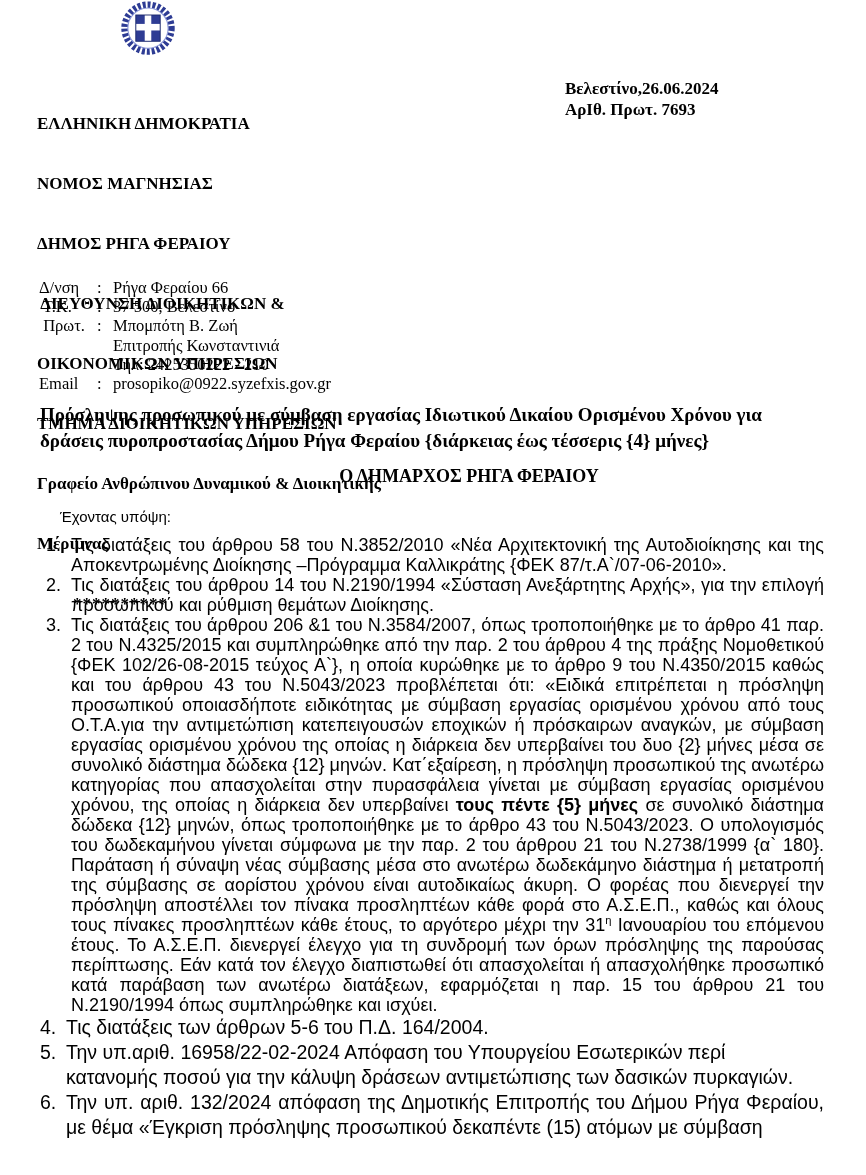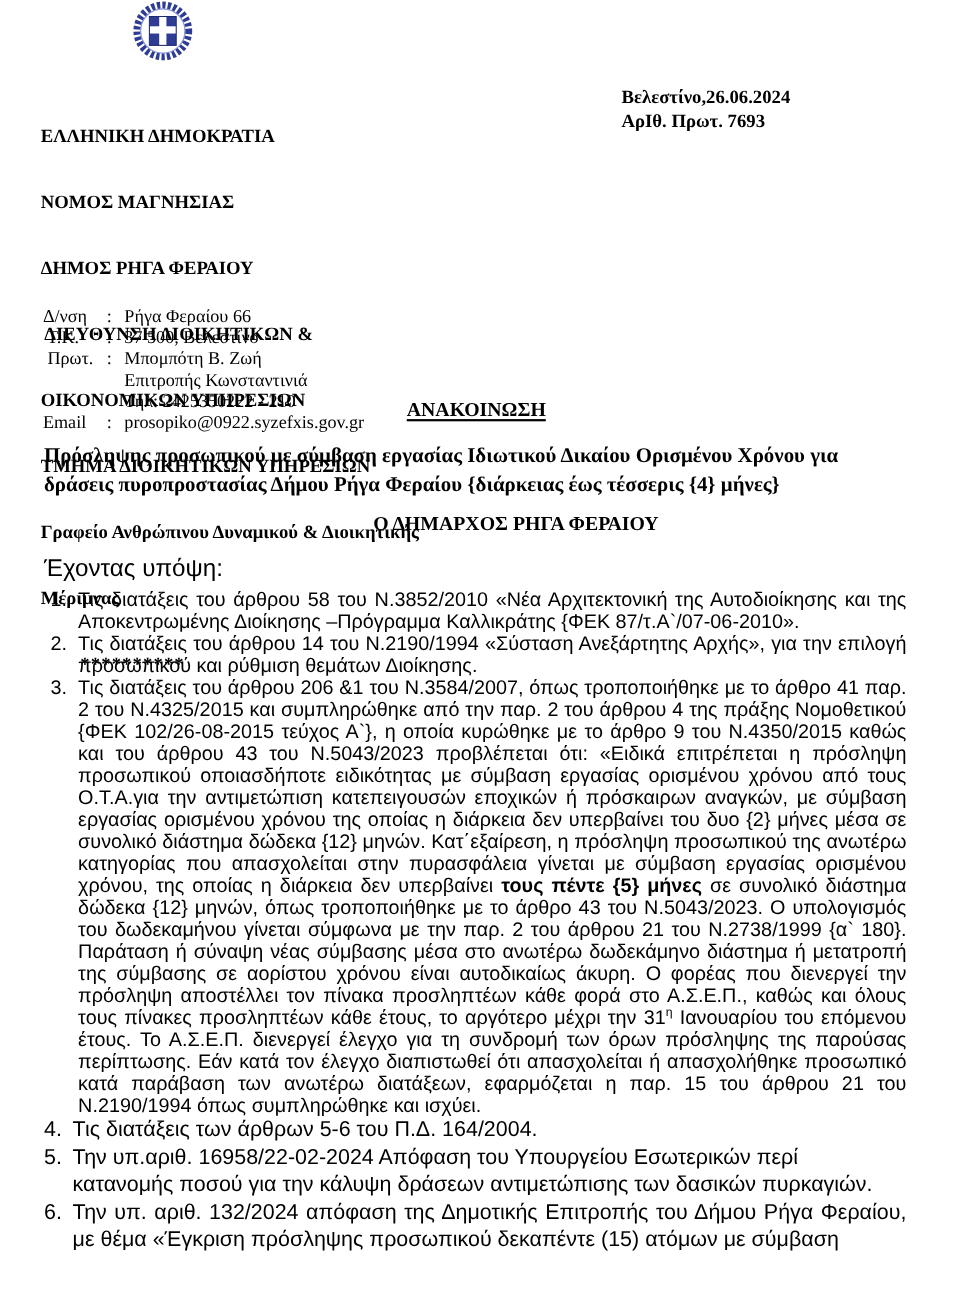--- a/index.html
+++ b/index.html
@@ -39,21 +39,21 @@
   }
   .issuer{
     position:absolute;left:0;top:466px;width:100%;text-align:center;
     font-weight:bold;font-size:18px;padding-left:36px;
   }
   
   .body-block{
     position:absolute;left:40px;top:505px;width:784px;
     font-family:"Liberation Sans",sans-serif;
   }
-  .preamble{font-size:22px;line-height:23px;margin-bottom:7px;}
+  .preamble{font-size:15px;line-height:23px;margin-bottom:7px;margin-left:20px;}
   .bitem{display:flex;align-items:flex-start;}
   .blist.a{font-size:18px;line-height:20px;}
   .blist.a .num{flex:0 0 15px;margin-left:6px;margin-right:10px;text-align:left;}
   .blist.b{font-size:19.5px;line-height:25px;}
   .blist.b .num{flex:0 0 19px;margin-left:0;margin-right:7px;text-align:left;}
   .btxt{flex:1;}
   .just{text-align:justify;}
   .prewrap{white-space:pre-wrap;}
   .btxt sup{font-size:0.62em;line-height:0;vertical-align:super;}
   .btxt b{font-weight:bold;}
@@ -117,21 +117,20 @@
         <span class="csep"></span>
         <span class="cval">Τηλ: 2425350222 - 210</span>
     </div>
     <div class="crow">
       <span class="clabel">Email</span>
         <span class="csep">:</span>
         <span class="cval">prosopiko@0922.syzefxis.gov.gr</span>
     </div>
   </div>
 
-  <div class="doc-title">ΑΝΑΚΟΙΝΩΣΗ</div>
 
   <div class="subject">Πρόσληψης προσωπικού με σύμβαση εργασίας Ιδιωτικού Δικαίου Ορισμένου Χρόνου για δράσεις πυροπροστασίας Δήμου Ρήγα Φεραίου {διάρκειας έως τέσσερις {4} μήνες}</div>
 
   <div class="issuer">Ο ΔΗΜΑΡΧΟΣ ΡΗΓΑ ΦΕΡΑΙΟΥ</div>
 
   <div class="body-block">
     <div class="preamble">Έχοντας υπόψη:</div>
 
     <div class="blist a">
       <div class="bitem">

